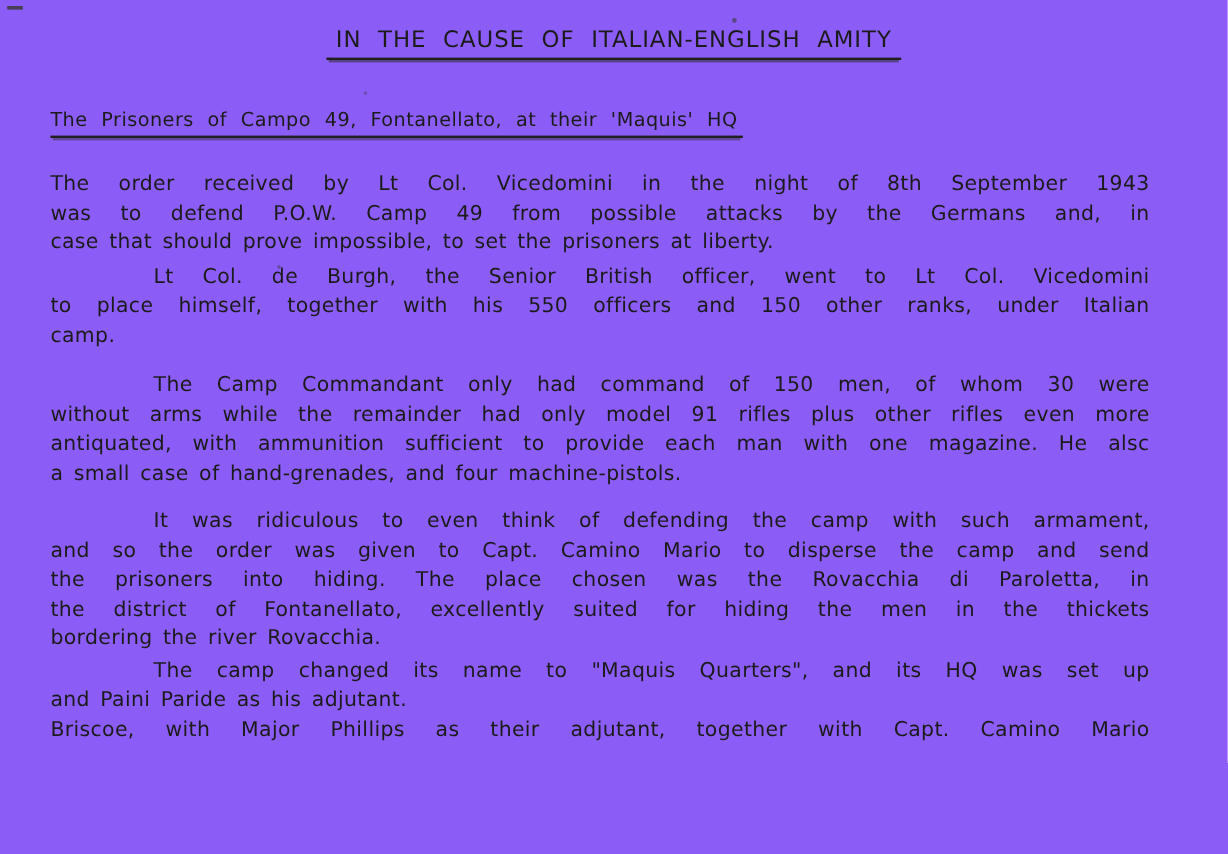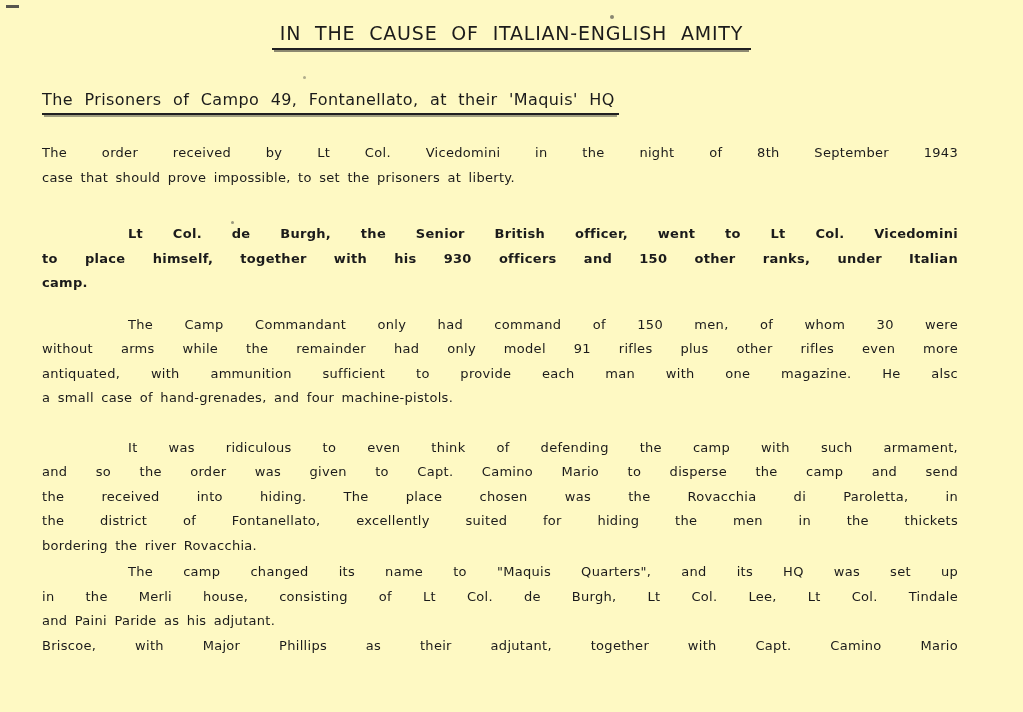--- a/index.html
+++ b/index.html
@@ -44,30 +44,30 @@
     padding: 0 4px 4px 0;
     border-bottom: 2px solid #202020;
     box-shadow: 0 4px 0 -2px rgba(45,45,45,0.45);
     white-space: nowrap;
   }
   .doc-body {
     position: absolute;
     top: 141px;
     left: 42px;
     width: 916px;
-    font-size: 13px;
+    font-size: 17px;
     line-height: 24.5px;
     letter-spacing: 0.3px;
     word-spacing: 3px;
   }
   .paragraph { margin: 0; }
   .paragraph + .paragraph { margin-top: 17px; }
-  .paragraph:nth-child(2) { margin-top: 32px; font-weight: bold; }
+  .paragraph:nth-child(2) { margin-top: 4px; }
   .paragraph:nth-child(3) { }
-  .paragraph:nth-child(4) { margin-top: 25px; }
+  .paragraph:nth-child(4) { margin-top: 15px; }
   .paragraph:nth-child(5) { margin-top: 2px; }
   .line {
     text-align: justify;
     text-align-last: justify;
   }
   .line.last {
     text-align-last: left;
   }
   .line.indent {
     padding-left: 86px;
@@ -77,57 +77,57 @@
     background: #3a3a3a;
   }
   .speck.dash-topleft  { left: 6px;   top: 5px;   width: 13px; height: 3px; opacity: 0.85; }
   .speck.dot-title     { left: 610px; top: 15px;  width: 4px;  height: 4px; border-radius: 50%; opacity: 0.6; }
   .speck.dot-subtitle  { left: 303px; top: 76px;  width: 3px;  height: 3px; border-radius: 50%; opacity: 0.4; }
   .speck.dot-para1     { left: 231px; top: 221px; width: 3px;  height: 3px; border-radius: 50%; opacity: 0.5; }
 </style>
 </head>
 <body>
 
-<div class="page" style="background: #fef9c3; color: rgb(27, 27, 27);">
+<div class="page" style="background: #8b5cf6; color: rgb(27, 27, 27);">
   <span class="speck dash-topleft"></span>
   <span class="speck dot-title"></span>
   <span class="speck dot-subtitle"></span>
   <span class="speck dot-para1"></span>
 
   <div class="title-row">
     <span class="doc-title">IN THE CAUSE OF ITALIAN-ENGLISH AMITY</span>
   </div>
 
   <div class="subtitle-row">
     <span class="doc-subtitle">The Prisoners of Campo 49, Fontanellato, at their 'Maquis' HQ</span>
   </div>
 
   <div class="doc-body">
       <div class="paragraph">
         <div class="line">The order received by Lt Col. Vicedomini in the night of 8th September 1943</div>
+        <div class="line">was to defend P.O.W. Camp 49 from possible attacks by the Germans and, in</div>
         <div class="line last">case that should prove impossible, to set the prisoners at liberty.</div>
       </div>
       <div class="paragraph">
         <div class="line indent">Lt Col. de Burgh, the Senior British officer, went to Lt Col. Vicedomini</div>
-        <div class="line">to place himself, together with his 930 officers and 150 other ranks, under Italian</div>
+        <div class="line">to place himself, together with his 550 officers and 150 other ranks, under Italian</div>
         <div class="line last">camp.</div>
       </div>
       <div class="paragraph">
         <div class="line indent">The Camp Commandant only had command of 150 men, of whom 30 were</div>
         <div class="line">without arms while the remainder had only model 91 rifles plus other rifles even more</div>
         <div class="line">antiquated, with ammunition sufficient to provide each man with one magazine. He alsc</div>
         <div class="line last">a small case of hand-grenades, and four machine-pistols.</div>
       </div>
       <div class="paragraph">
         <div class="line indent">It was ridiculous to even think of defending the camp with such armament,</div>
         <div class="line">and so the order was given to Capt. Camino Mario to disperse the camp and send</div>
-        <div class="line">the received into hiding.  The place chosen was the Rovacchia di Paroletta, in</div>
+        <div class="line">the prisoners into hiding.  The place chosen was the Rovacchia di Paroletta, in</div>
         <div class="line">the district of Fontanellato, excellently suited for hiding the men in the thickets</div>
         <div class="line last">bordering the river Rovacchia.</div>
       </div>
       <div class="paragraph">
         <div class="line indent">The camp changed its name to "Maquis Quarters", and its HQ was set up</div>
-        <div class="line">in the Merli house, consisting of Lt Col. de Burgh, Lt Col. Lee, Lt Col. Tindale</div>
         <div class="line last">and Paini Paride as his adjutant.</div>
         <div class="line">Briscoe, with Major Phillips as their adjutant, together with Capt. Camino Mario</div>
       </div>
     </div>
 </div>
 
 </body></html>

